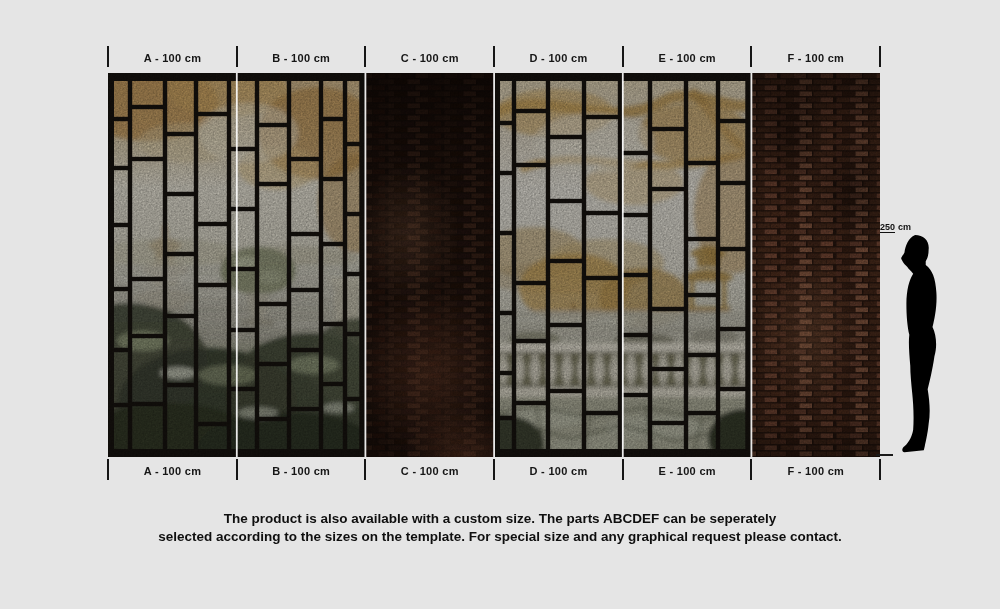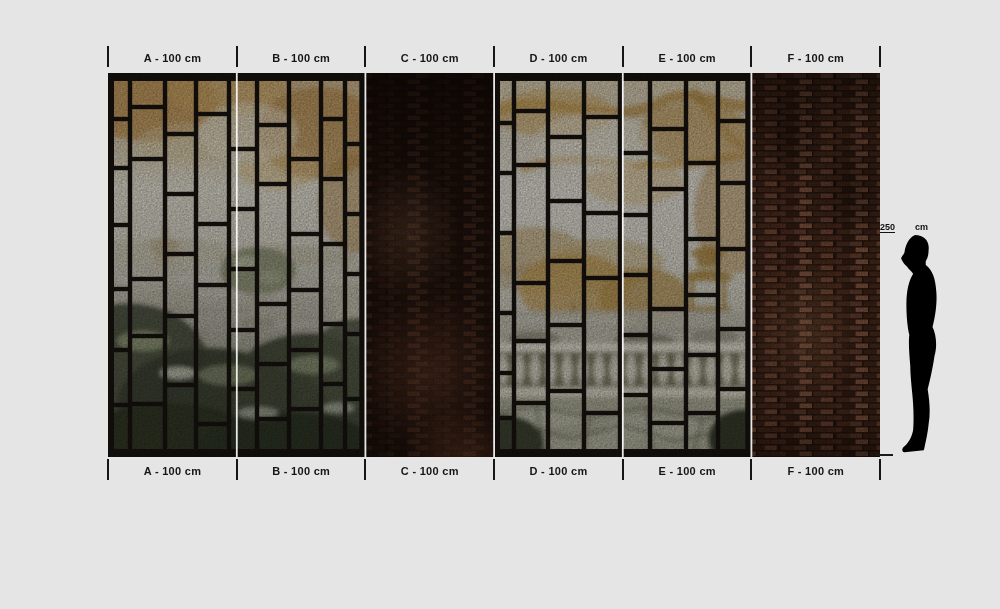--- a/index.html
+++ b/index.html
@@ -13,21 +13,21 @@
        color:#161616;letter-spacing:.3px;line-height:16px;}
   .ruler-top .seg{top:50px;}
   .ruler-bottom .seg{top:463px;}
   
   .mural{position:absolute;left:108px;top:73px;width:772px;height:384px;}
   .mural svg{display:block;}
   .panel-region{position:absolute;top:0;height:100%;pointer-events:none;}
   
   .figure-label{position:absolute;left:880px;top:222px;font-size:9px;font-weight:bold;color:#111;}
   .figure-label .u{border-bottom:1.5px solid #111;padding-bottom:0;}
-  .figure-label .unit{margin-left:20px;}
+  .figure-label .unit{margin-left:3px;}
   .figure-svg{position:absolute;left:889px;top:234px;}
   .ground-dash{position:absolute;left:876px;top:454px;width:17px;height:2px;background:#1a1a1a;}
   
   .footer{position:absolute;left:0;top:510px;width:1000px;text-align:center;
           font-size:13.5px;font-weight:bold;color:#0f0f0f;line-height:18px;}
 </style>
 </head>
 <body>
 
 <div class="canvas">
@@ -438,14 +438,16 @@
     <div class="tick" style="left:879px"></div>
     <div class="seg" style="left:108px"><span>A - 100 cm</span></div>
     <div class="seg" style="left:236.7px"><span>B - 100 cm</span></div>
     <div class="seg" style="left:365.3px"><span>C - 100 cm</span></div>
     <div class="seg" style="left:494px"><span>D - 100 cm</span></div>
     <div class="seg" style="left:622.7px"><span>E - 100 cm</span></div>
     <div class="seg" style="left:751.3px"><span>F - 100 cm</span></div>
   </div>
 
   <div class="footer">
+    <div>The product is also available with a custom size. The parts ABCDEF can be seperately</div>
+    <div>selected according to the sizes on the template. For special size and any graphical request please contact.</div>
   </div>
 </div>
 
 </body></html>

